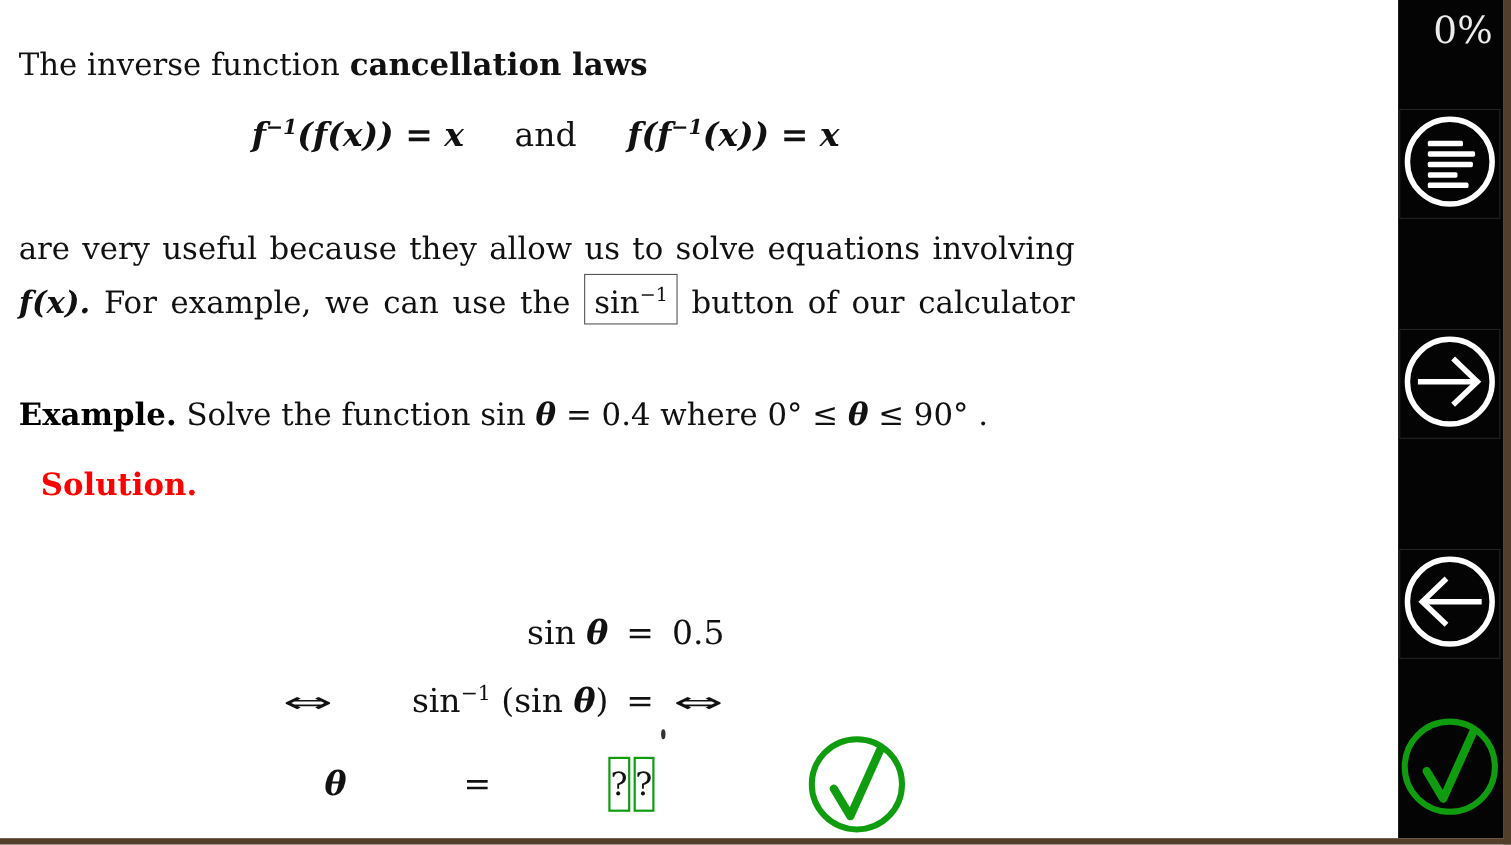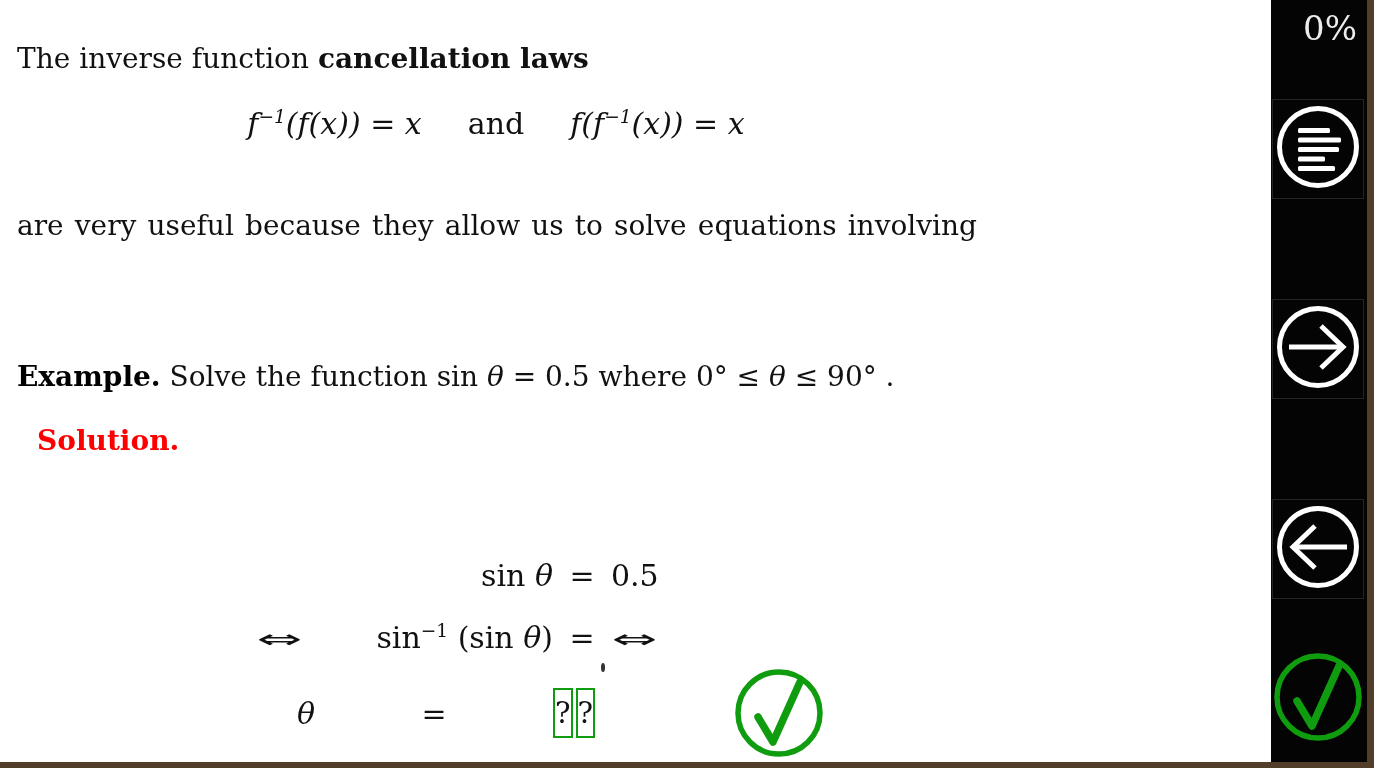--- a/index.html
+++ b/index.html
@@ -12,21 +12,21 @@
   .abs { position:absolute; }
 
   
   .intro { top:42px; left:17px; font-size:28px; }
   .intro b { font-weight:bold; }
 
   .formula-row {
     top:106px; left:17px; width:958px; font-size:30px;
     display:flex; justify-content:center; align-items:baseline; gap:46px;
   }
-  .math { font-style:italic; }
+  .math { font-style:italic;font-weight:bold; }
   sup.msup { font-size:0.62em; vertical-align:super; font-style:normal; }
   .math sup.msup { font-style:italic; }
 
   .para { top:203px; left:17px; width:960px; font-size:28px; line-height:46px; }
   .jl { text-align:justify; text-align-last:justify; }
   .calc-btn { display:inline-block; border:1.5px solid #555; padding:0 8px; line-height:38px; }
 
   .example-row { top:360px; left:17px; font-size:28px; }
   .blue { color:#000000; font-weight:bold; }
   .solution-row { top:424px; left:17px; font-size:28px; }
@@ -86,23 +86,24 @@
   <p class="abs intro"><span>The inverse function </span><b>cancellation laws</b></p>
 
   <div class="abs formula-row">
     <span class="math"><span>f</span><sup class="msup">−1</sup><span>(f(x)) = x</span></span>
     <span>and</span>
     <span class="math"><span>f(f</span><sup class="msup">−1</sup><span>(x)) = x</span></span>
   </div>
 
   <div class="abs para">
     <div class="jl">are very useful because they allow us to solve equations involving</div>
+    <div class="jl"><span class="math">f(x).</span><span> For example, we can use the </span><span class="calc-btn"><span>sin</span><sup class="msup">−1</sup></span><span> button of our calculator</span></div>
   </div>
 
-  <p class="abs example-row"><b class="blue">Example.</b><span> Solve the function sin </span><span class="math">θ</span><span> = 0.5 where 0° ≤ </span><span class="math">θ</span><span> ≤ 90° .</span></p>
+  <p class="abs example-row"><b class="blue">Example.</b><span> Solve the function sin </span><span class="math">θ</span><span> = 0.4 where 0° ≤ </span><span class="math">θ</span><span> ≤ 90° .</span></p>
 
   <p class="abs solution-row"><b class="red">Solution.</b></p>
 
 
   <div class="abs eqgrid">
 
     <span class="cell-arrow"></span>
     <span class="cell-lhs"><span>sin </span><span class="math">θ</span></span>
     <span class="cell-eq">=</span>
     <span class="cell-rhs">0.5</span>

